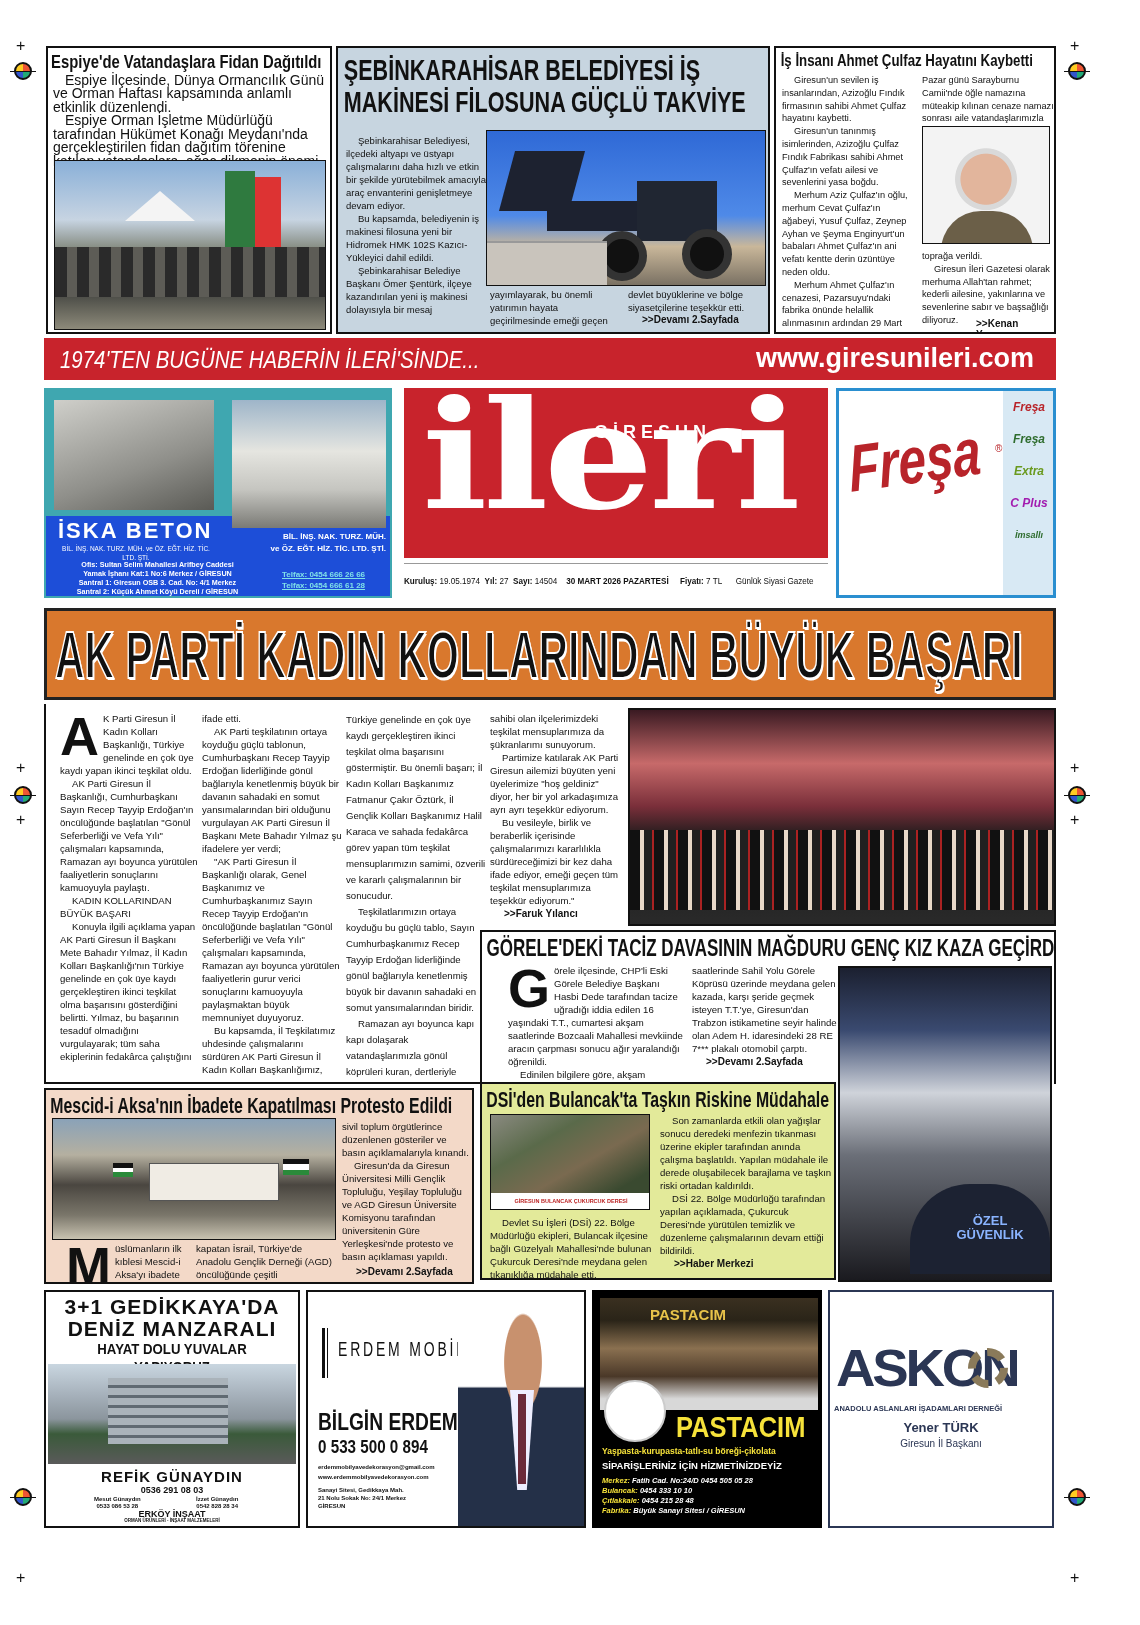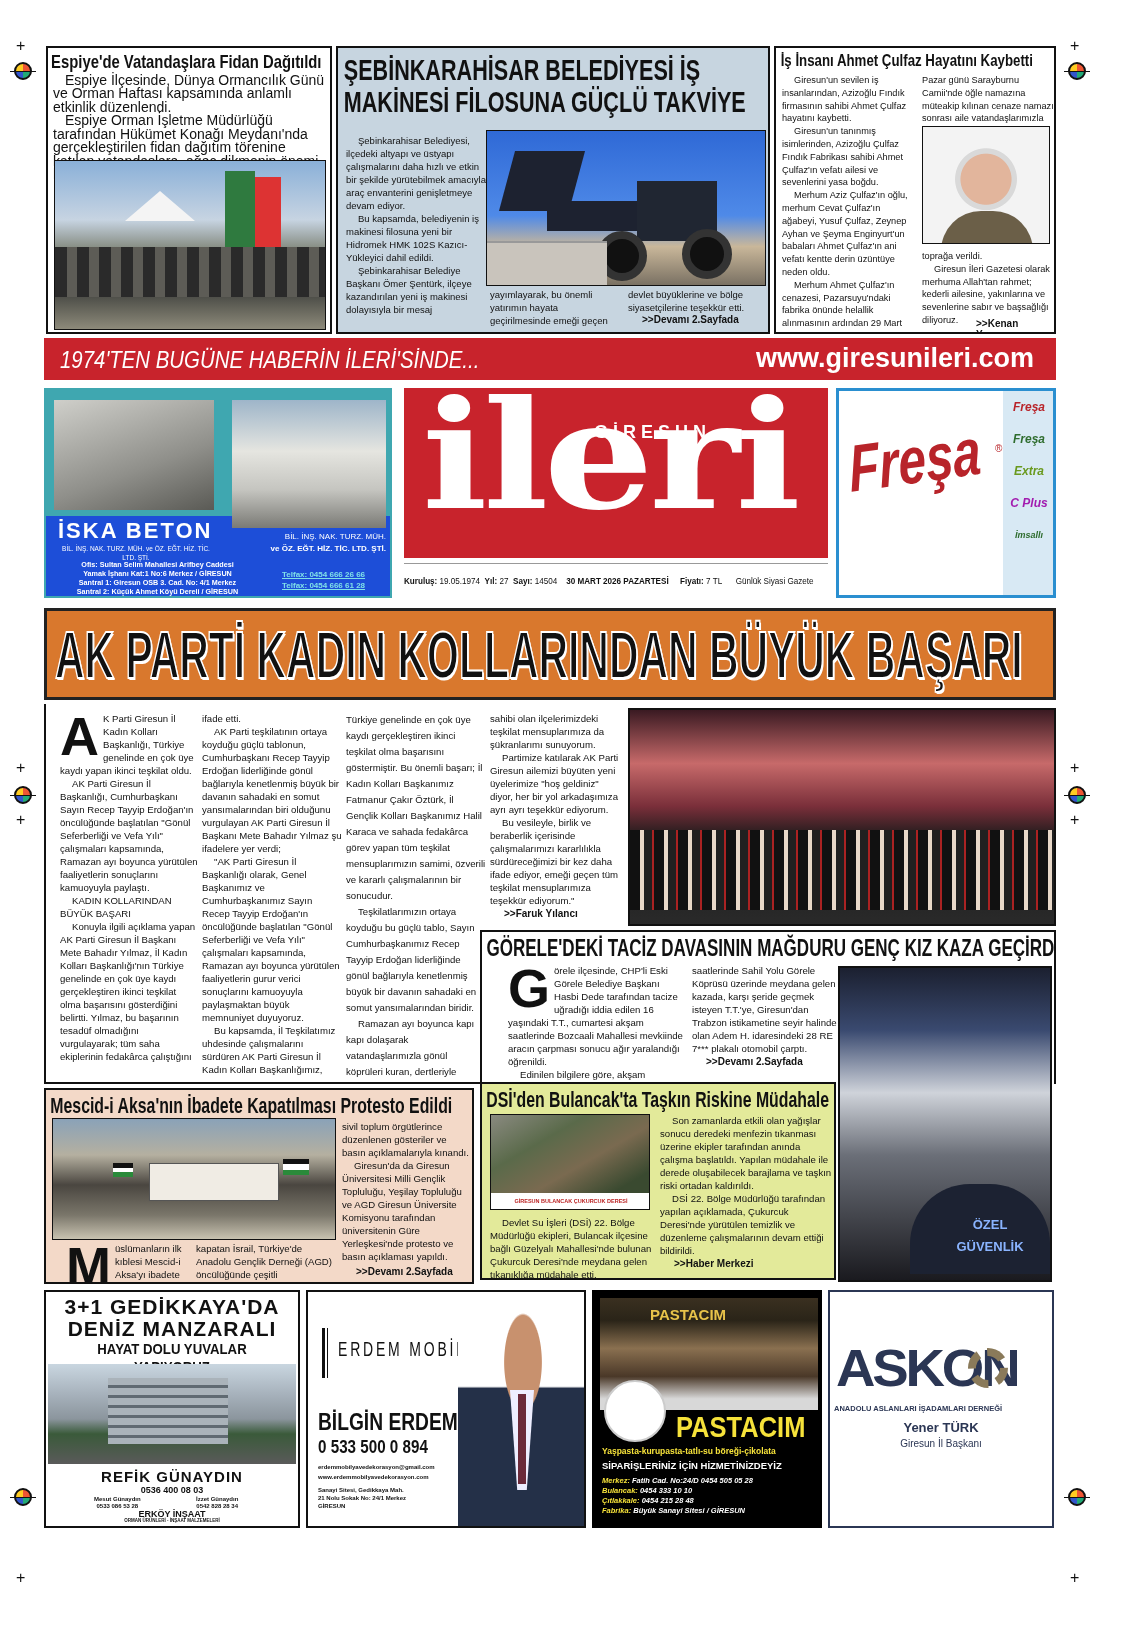--- a/index.html
+++ b/index.html
@@ -94,21 +94,21 @@
   <div class="abs" style="left:16px;top:8px;font-size:24px;font-style:italic;transform:scaleX(0.85);transform-origin:left;white-space:nowrap">1974'TEN BUGÜNE HABERİN İLERİ'SİNDE...</div>
   <div class="abs" style="right:22px;top:5px;font-size:27px;font-weight:bold;white-space:nowrap">www.giresunileri.com</div>
 </div>
 
 <div class="box" style="left:44px;top:388px;width:348px;height:210px;background:#1d4ed8;border-color:#3fa7b0">
   <div class="abs" style="left:0;top:0;width:344px;height:126px;background:#3fa7b0"></div>
   <div class="abs" style="left:8px;top:10px;width:160px;height:110px;background:linear-gradient(160deg,#cfcfca,#8f8f8a 60%,#5a5a55)"></div>
   <div class="abs" style="left:186px;top:10px;width:154px;height:128px;background:linear-gradient(180deg,#9eb5c9,#e5e5e0 40%,#c5c5c0 70%,#7a7a75)"></div>
   <div class="abs" style="left:12px;top:128px;color:#fff;font-size:22px;font-weight:bold;letter-spacing:2px">İSKA BETON</div>
   <div class="abs" style="left:10px;top:154px;width:160px;color:#fff;font-size:6.5px;text-align:center;line-height:9px">BİL. İNŞ. NAK. TURZ. MÜH. ve ÖZ. EĞT. HİZ. TİC. LTD. ŞTİ.</div>
-  <div class="abs" style="left:210px;top:142px;color:#fff;font-size:8px;font-weight:normal;text-align:right;width:130px">BİL. İNŞ. NAK. TURZ. MÜH.</div>
+  <div class="abs" style="left:210px;top:142px;color:#fff;font-size:8px;font-weight:bold;text-align:right;width:130px">BİL. İNŞ. NAK. TURZ. MÜH.</div>
   <div class="abs" style="left:190px;top:154px;color:#fff;font-size:8px;font-weight:bold;text-align:right;width:150px">ve ÖZ. EĞT. HİZ. TİC. LTD. ŞTİ.</div>
   <div class="abs" style="left:4px;top:170px;width:215px;color:#fff;font-size:7.2px;font-weight:bold;line-height:9px;text-align:center">
     <div>Ofis: Sultan Selim Mahallesi Arifbey Caddesi</div>
     <div>Yamak İşhanı Kat:1 No:6 Merkez / GİRESUN</div>
     <div>Santral 1: Giresun OSB 3. Cad. No: 4/1 Merkez</div>
     <div>Santral 2: Küçük Ahmet Köyü Dereli / GİRESUN</div>
   </div>
   <div class="abs" style="left:236px;top:180px;color:#7fe0e8;font-size:8px;font-weight:bold;text-decoration:underline">Telfax: 0454 666 26 66</div>
   <div class="abs" style="left:236px;top:191px;color:#7fe0e8;font-size:8px;font-weight:bold;text-decoration:underline">Telfax: 0454 666 61 28</div>
 </div>
@@ -179,21 +179,21 @@
     <span>örele ilçesinde, CHP'li Eski Görele Belediye Başkanı Hasbi Dede tarafından tacize uğradığı iddia edilen 16 yaşındaki T.T., cumartesi akşam saatlerinde Bozcaali Mahallesi mevkiinde aracın çarpması sonucu ağır yaralandığı öğrenildi.</span>
     <p>Edinilen bilgilere göre, akşam</p>
   </div>
   <div class="col body" style="left:210px;top:32px;width:150px;font-size:9.6px;line-height:13px">
     <div>saatlerinde Sahil Yolu Görele Köprüsü üzerinde meydana gelen kazada, karşı şeride geçmek isteyen T.T.'ye, Giresun'dan Trabzon istikametine seyir halinde olan Adem H. idaresindeki 28 RE 7*** plakalı otomobil çarptı.</div>
     <div class="more">&gt;&gt;Devamı 2.Sayfada</div>
   </div>
 </div>
 <div class="photo" style="left:838px;top:966px;width:214px;height:316px;background:linear-gradient(180deg,#1b2030 0%,#3a4a70 20%,#cfd3da 40%,#6b6f78 60%,#1a1a1f 100%);border:2px solid #111">
   <div class="abs" style="left:70px;top:216px;width:140px;height:90px;border-radius:60px 60px 0 0;background:#1c2232"></div>
-  <div class="abs" style="left:100px;top:246px;color:#8ab4ff;font-size:13px;font-weight:bold;width:100px;line-height:22px;text-align:center">ÖZEL GÜVENLİK</div>
+  <div class="abs" style="left:100px;top:246px;color:#8ab4ff;font-size:13px;font-weight:bold;width:100px;line-height:14px;text-align:center">ÖZEL GÜVENLİK</div>
 </div>
 
 <div class="box" style="left:44px;top:1088px;width:430px;height:196px;background:#f3d9c8">
   <div class="hl" style="font-size:22px;padding:4px 6px 0;transform:scaleX(0.72)">Mescid-i Aksa'nın İbadete Kapatılması Protesto Edildi</div>
   <div class="photo" style="left:6px;top:28px;width:284px;height:122px;background:linear-gradient(180deg,#8aa2b8 0%,#b5b0a0 30%,#4a4640 55%,#7a766a 80%,#c8c2b0 100%)">
     <div class="abs" style="left:96px;top:44px;width:130px;height:38px;background:#f0ece4;border:1px solid #555"></div>
     <div class="abs" style="left:60px;top:44px;width:20px;height:14px;background:linear-gradient(180deg,#111 33%,#fff 33% 66%,#2a8a3a 66%)"></div>
     <div class="abs" style="left:230px;top:40px;width:26px;height:16px;background:linear-gradient(180deg,#111 33%,#fff 33% 66%,#2a8a3a 66%)"></div>
   </div>
   <div class="col body" style="left:296px;top:30px;width:130px;font-size:9.6px;line-height:13px">
@@ -222,21 +222,21 @@
 </div>
 
 <div class="box" style="left:44px;top:1290px;width:256px;height:238px">
   <div style="text-align:center;font-weight:bold;font-size:21px;line-height:22px;padding-top:4px;letter-spacing:1px">3+1 GEDİKKAYA'DA</div>
   <div style="text-align:center;font-weight:bold;font-size:21px;line-height:22px;letter-spacing:1px">DENİZ MANZARALI</div>
   <div style="text-align:center;font-weight:bold;font-size:15px;line-height:18px;transform:scaleX(0.88)">HAYAT DOLU YUVALAR YAPIYORUZ</div>
   <div class="abs" style="left:2px;top:72px;width:248px;height:100px;background:linear-gradient(180deg,#c9d6e0 0%,#a7b2bc 30%,#8b959d 55%,#3a5a3a 70%,#5a5a5a 100%)">
     <div class="abs" style="left:60px;top:14px;width:120px;height:66px;background:repeating-linear-gradient(180deg,#aab3ba 0 7px,#606a72 7px 10px)"></div>
   </div>
   <div class="abs" style="left:0;top:176px;width:252px;text-align:center;font-weight:bold;font-size:15px;letter-spacing:1px">REFİK GÜNAYDIN</div>
-  <div class="abs" style="left:0;top:193px;width:252px;text-align:center;font-weight:bold;font-size:9px">0536 400 08 03</div>
+  <div class="abs" style="left:0;top:193px;width:252px;text-align:center;font-weight:bold;font-size:9px">0536 291 08 03</div>
   <div class="abs" style="left:48px;top:204px;font-size:6px;font-weight:bold;text-align:center;line-height:7px">
     <div>Mesut Günaydın</div>
     <div>0533 086 53 28</div>
   </div>
   <div class="abs" style="left:150px;top:204px;font-size:6px;font-weight:bold;text-align:center;line-height:7px">
     <div>İzzet Günaydın</div>
     <div>0542 828 28 34</div>
   </div>
   <div class="abs" style="left:0;top:218px;width:252px;text-align:center;font-weight:bold;font-size:9px;line-height:9px">ERKÖY İNŞAAT</div>
   <div class="abs" style="left:0;top:226px;width:252px;text-align:center;font-weight:bold;font-size:4.5px;line-height:5px">ORMAN ÜRÜNLERİ - İNŞAAT MALZEMELERİ</div>

